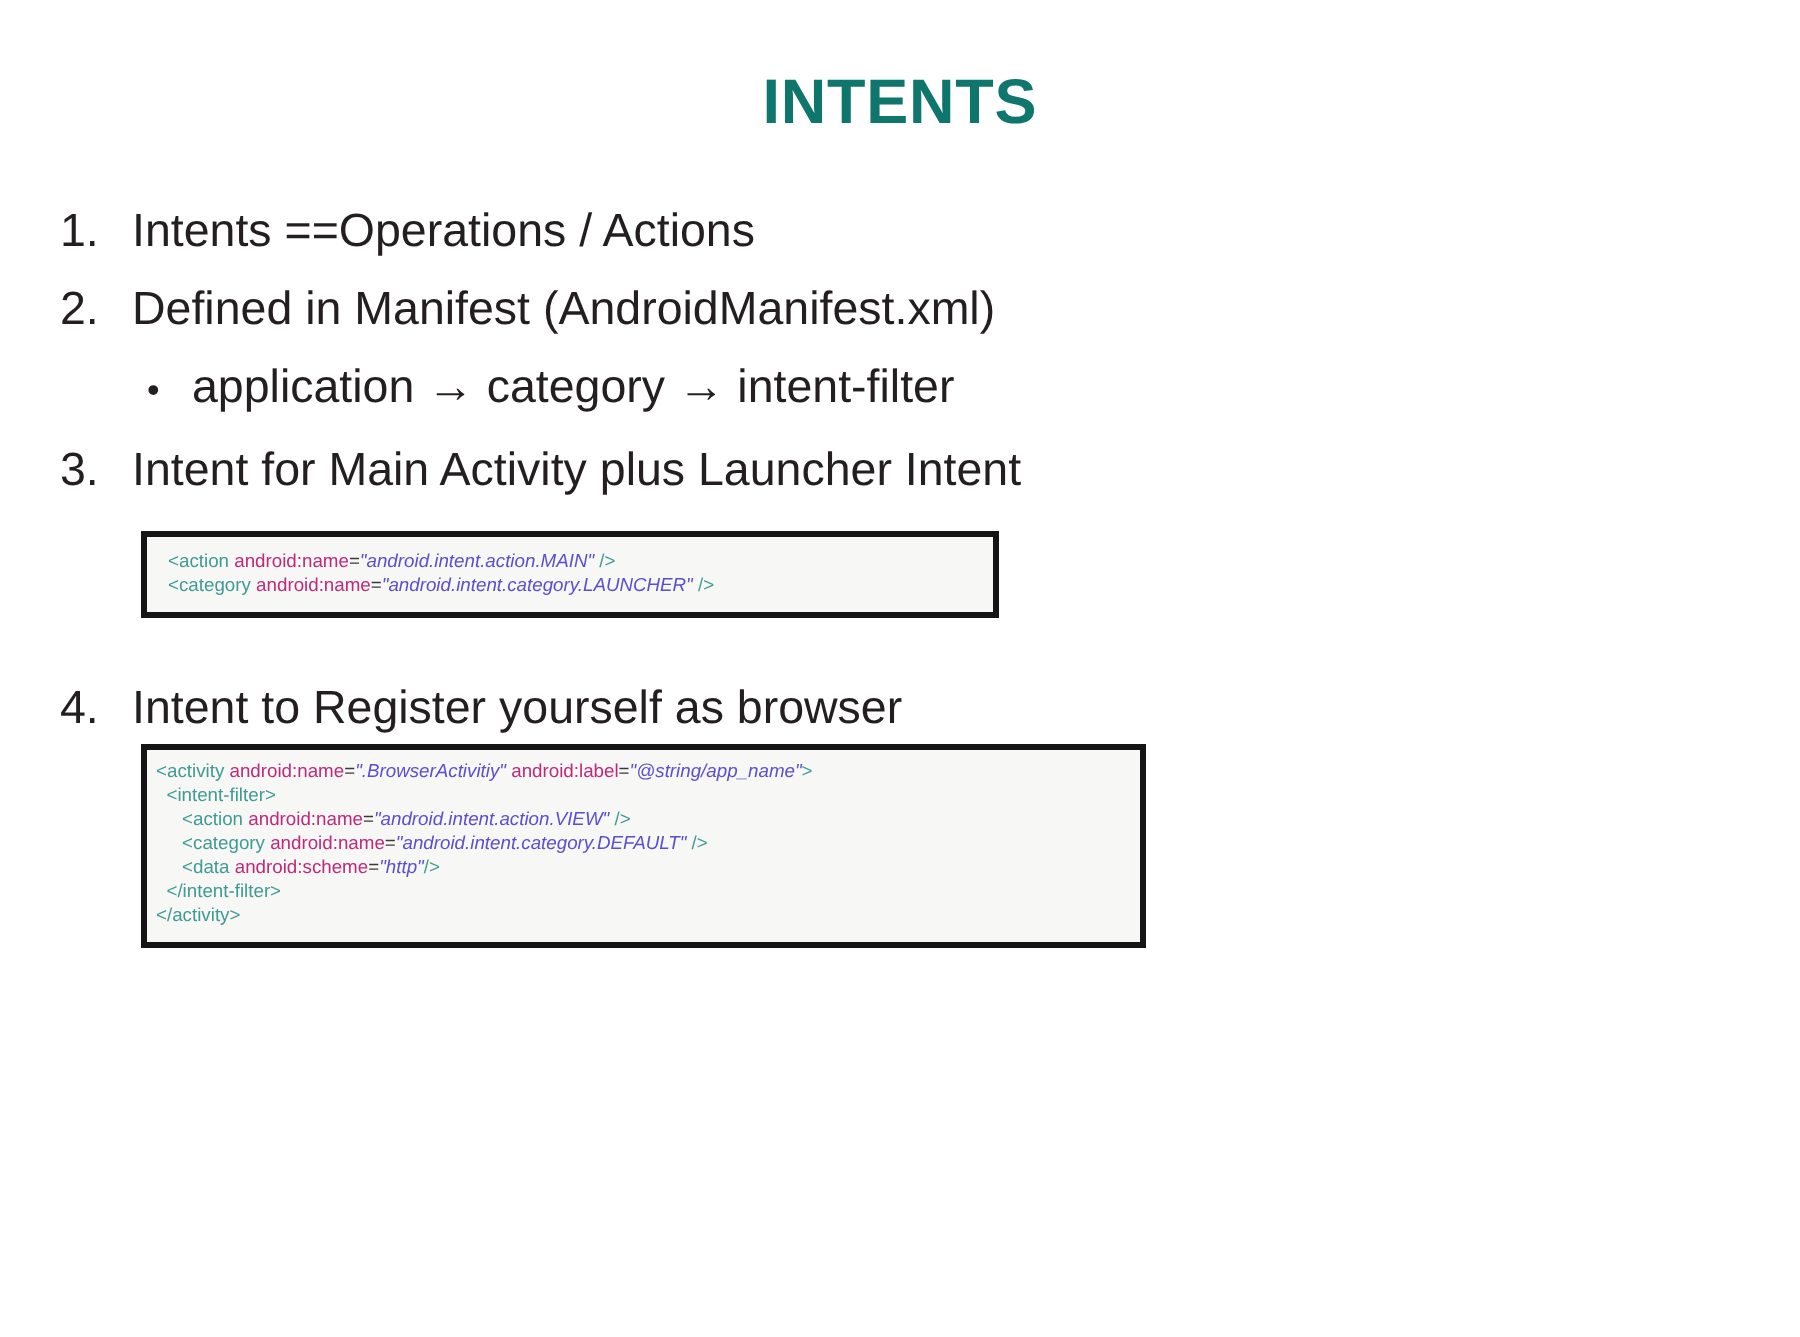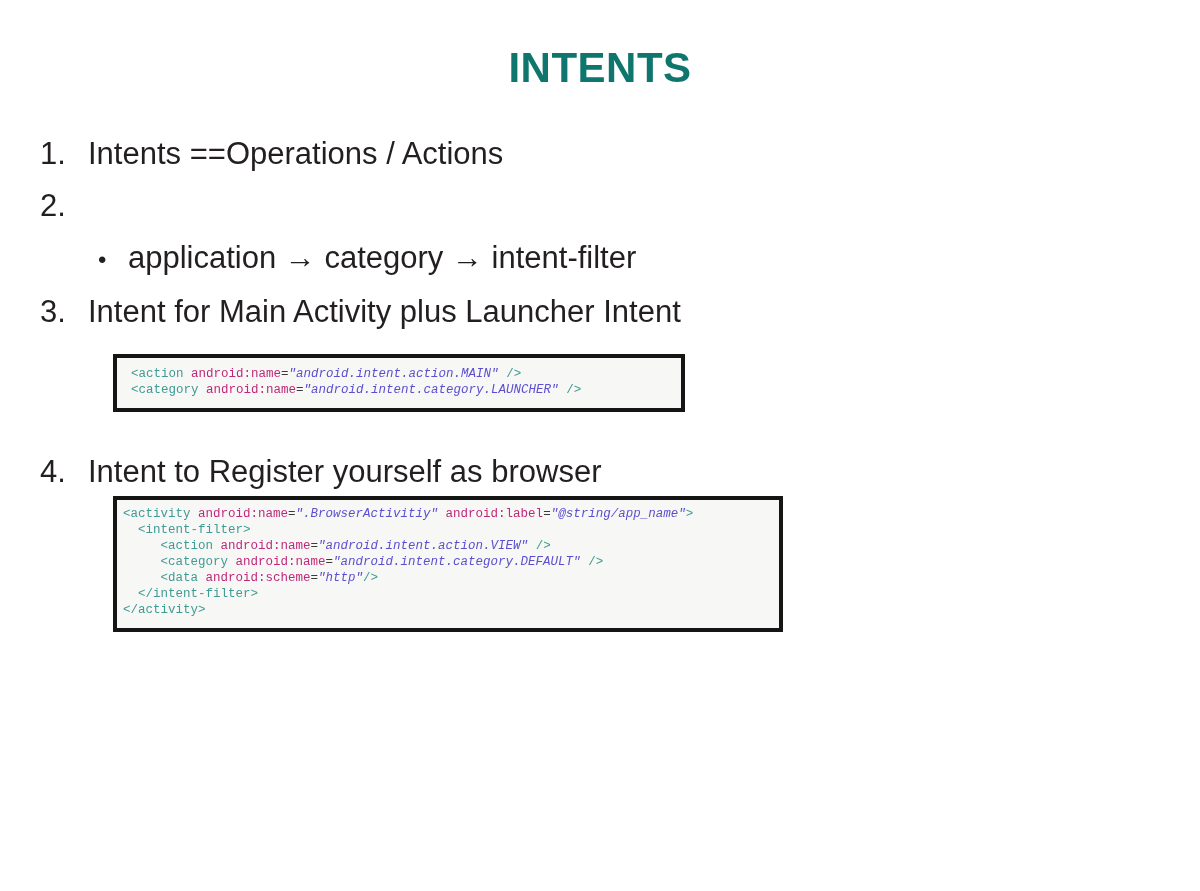--- a/index.html
+++ b/index.html
@@ -77,26 +77,25 @@
     font-size: 24px;
     line-height: 52px;
   }
 
   
   .code-box {
     position: absolute;
     background: #f7f7f5;
     border: 4px solid #22c55e;
     box-sizing: border-box;
-    font-family: Liberation Mono, monospace;
+    font-family: Liberation Sans, sans-serif;
     font-size: 12.5px;
     line-height: 16px;
     white-space: pre;
     overflow: hidden;
-    margin-left: 19px;
   }
   #code-block-1 {
     left: 94px;
     top: 354px;
     width: 572px;
     height: 58px;
     padding: 8px 0 0 14px;
   }
   #code-block-2 {
     left: 94px;
@@ -124,20 +123,21 @@
 
   <div class="body-list">
 
     <div class="li-row">
       <span class="li-num">1.</span>
       <span class="li-text">Intents ==Operations / Actions</span>
     </div>
 
     <div class="li-row">
       <span class="li-num">2.</span>
+      <span class="li-text">Defined in Manifest (AndroidManifest.xml)</span>
     </div>
 
     <div class="sub-row">
       <span class="sub-bullet">•</span>
       <span class="li-text">application → category → intent-filter</span>
     </div>
 
     <div class="li-row">
       <span class="li-num">3.</span>
       <span class="li-text">Intent for Main Activity plus Launcher Intent</span>

